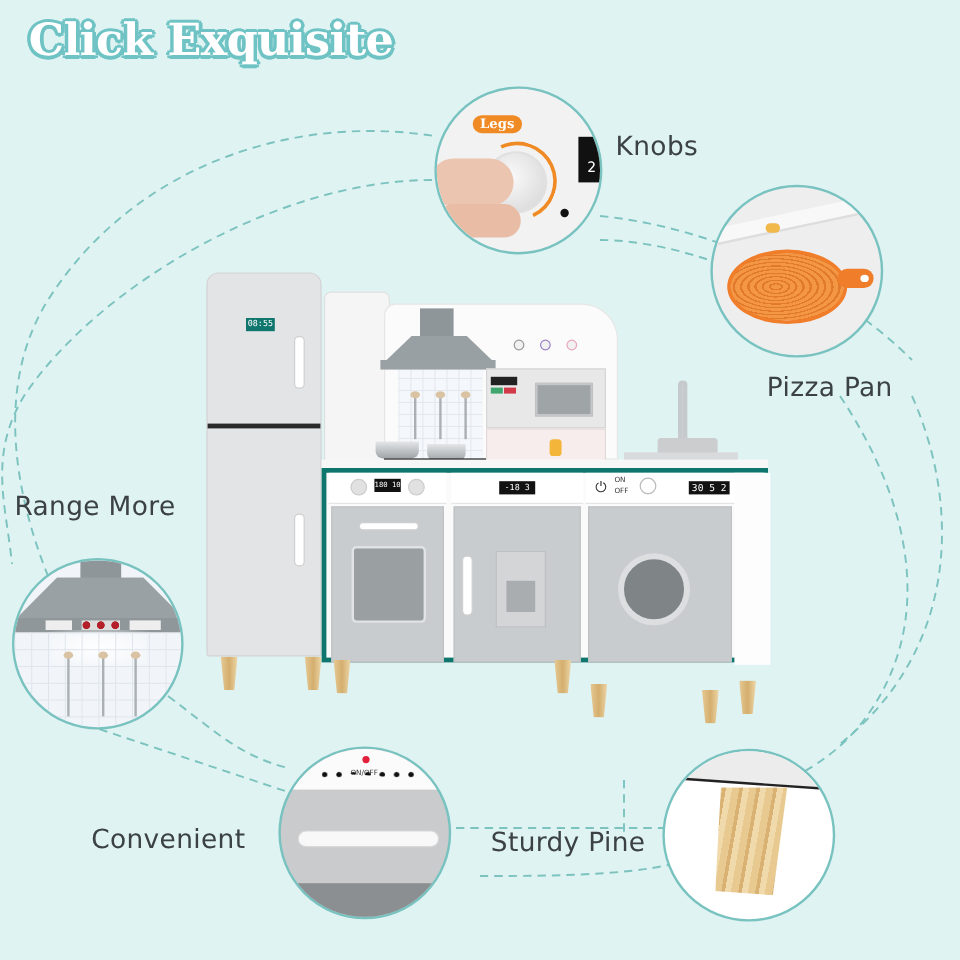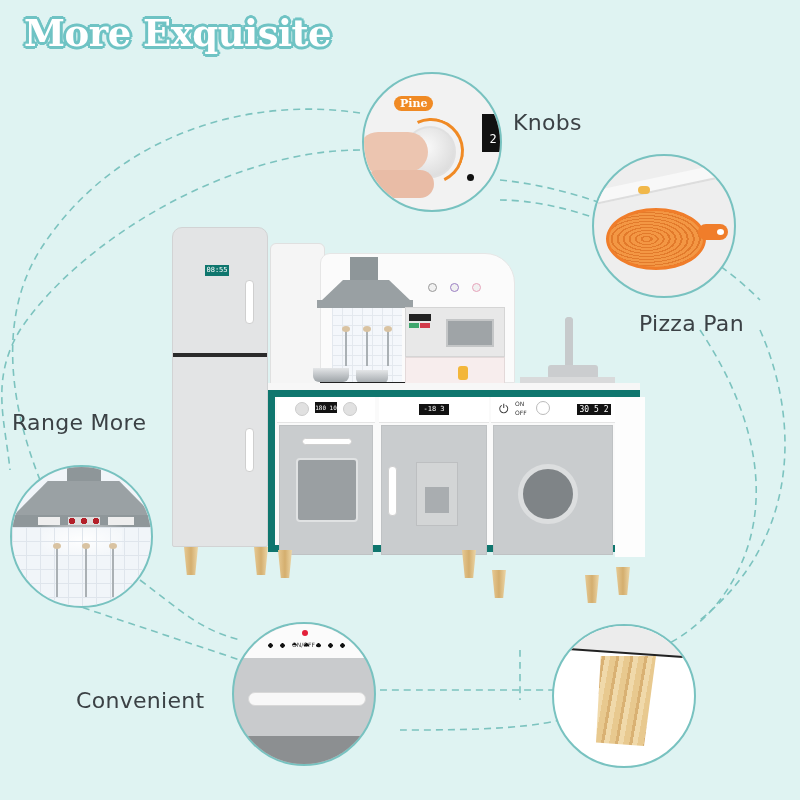--- a/index.html
+++ b/index.html
@@ -33,21 +33,21 @@
   .pot { position: absolute; height: 14px; background: linear-gradient(#e4e6e8, #9ea4a8); border-radius: 0 0 6px 6px; }
   .cooktop { left: 150px; top: 157px; width: 85px; height: 4px; background: #222; }
   .microwave { left: 235px; top: 82px; width: 100px; height: 50px; background: #e8e8e8; border: 1px solid #d5d5d5; }
   .mw-window { position: absolute; left: 40px; top: 11px; width: 48px; height: 28px; background: #9fa4a7; border: 2px solid #c4c6c7; }
   .mw-disp { position: absolute; left: 3px; top: 6px; width: 22px; height: 7px; background: #222; }
   .mw-btn-g { position: absolute; left: 3px; top: 15px; width: 10px; height: 5px; background: #3fa66d; }
   .mw-btn-r { position: absolute; left: 14px; top: 15px; width: 10px; height: 5px; background: #d23a4a; }
   .shelf { left: 235px; top: 132px; width: 100px; height: 28px; background: #f7eded; border: 1px solid #e3d9d9; }
   .knobtop { position: absolute; width: 9px; height: 9px; border-radius: 50%; border: 1px solid #999; background: #f1f1f1; }
   .counter { left: 98px; top: 158px; width: 372px; height: 8px; background: #f7f7f7; border-bottom: 1px solid #e3e3e3; }
-  .base { left: 98px; top: 165px; width: 372px; height: 162px; background: #fafafa; border: 7px solid #0f766e; }
+  .base { left: 98px; top: 165px; width: 372px; height: 162px; background: #fafafa; border: 4px solid #0f766e; }
   .door { position: absolute; background: #c9ccce; border: 1px solid #bfc2c4; }
   .panel { position: absolute; height: 26px; background: #fff; border-bottom: 1px solid #e5e5e5; }
   .lcd { position: absolute; background: #121212; color: #fff; font-family: "DejaVu Sans Mono", monospace; font-size: 8px; line-height: 11px; text-align: center; height: 11px; }
   .oven-win { position: absolute; background: #9a9fa2; border: 2px solid #e0e2e3; border-radius: 4px; }
   .handle-h { position: absolute; height: 7px; background: #fff; border: 1px solid #cfcfcf; border-radius: 4px; }
   .drum { position: absolute; border-radius: 50%; background: #7f8487; border: 5px solid #dcdedf; }
   .faucet { left: 395px; top: 92px; width: 8px; height: 50px; border: 4px solid #c7cacc; border-bottom: none; border-radius: 8px 8px 0 0; }
   .faucet-base { left: 378px; top: 140px; width: 50px; height: 14px; background: #cbcdcf; border-radius: 3px; }
   .sinkrim { left: 350px; top: 152px; width: 95px; height: 7px; background: #d9dadb; }
   .leg { position: absolute; width: 14px; height: 28px; background: linear-gradient(90deg, #e6c993, #d4ae6e, #ecd6a7); clip-path: polygon(0 0, 100% 0, 80% 100%, 20% 100%); }
@@ -68,28 +68,28 @@
     <path d="M760,330 C800,420 800,540 700,620"></path>
     <path d="M60,600 C120,620 180,640 240,660"></path>
     <path d="M140,580 C180,610 200,630 240,640"></path>
     <path d="M380,690 C420,690 500,690 560,690"></path>
     <path d="M400,730 C450,730 520,730 560,720"></path>
     <path d="M520,650 C520,660 520,690 520,700"></path>
   </g>
 </svg>
 
 <div class="title">
-  <div>More Exquisite</div>
+  <div>Click Exquisite</div>
 </div>
 
 <div class="circle" style="left:362px; top:72px; width:140px; height:140px; background:#f2f2f2;">
   <div style="position:absolute; left:118px; top:40px; width:22px; height:38px; background:#111; color:#fff; font-family:'DejaVu Sans Mono',monospace; font-size:12px; text-align:center; line-height:50px;">2</div>
   <div style="position:absolute; left:40px; top:52px; width:52px; height:52px; border-radius:50%; background:radial-gradient(circle at 40% 40%, #fafafa, #d4d4d4); border:2px solid #e0e0e0;"></div>
   <div style="position:absolute; left:34px; top:44px; width:66px; height:66px; border-radius:50%; border:3px solid transparent; border-top-color:#f08a24; border-right-color:#f08a24; transform:rotate(20deg);"></div>
-  <div style="position:absolute; left:30px; top:22px; background:#f08a24; color:#fff; font-family:'DejaVu Serif',serif; font-weight:bold; font-size:11px; padding:1px 6px; border-radius:8px;">Pine</div>
+  <div style="position:absolute; left:30px; top:22px; background:#f08a24; color:#fff; font-family:'DejaVu Serif',serif; font-weight:bold; font-size:11px; padding:1px 6px; border-radius:8px;">Legs</div>
   <div style="position:absolute; left:-6px; top:58px; width:70px; height:40px; border-radius:20px; background:#ecc5b0;"></div>
   <div style="position:absolute; left:0px; top:96px; width:70px; height:28px; border-radius:14px; background:#e9bca6;"></div>
   <div style="position:absolute; left:103px; top:100px; width:7px; height:7px; border-radius:50%; background:#111;"></div>
 </div>
 <div class="callout" style="left:513px; top:110px;">
   <div>Knobs</div>
 </div>
 
 <div class="circle" style="left:592px; top:154px; width:144px; height:144px; background:#eeeeee;">
   <div style="position:absolute; left:0; top:18px; width:160px; height:14px; background:#f8f8f8; transform:rotate(-12deg); border-bottom:2px solid #ddd;"></div>
@@ -129,20 +129,21 @@
 </div>
 <div class="callout" style="left:76px; top:688px; text-align:center;">
   <div>Convenient</div>
 </div>
 
 <div class="circle" style="left:552px; top:624px; width:144px; height:144px; background:#ffffff;">
   <div style="position:absolute; left:0; top:0; width:144px; height:28px; background:#ececec; border-bottom:2px solid #222; transform:skewY(4deg);"></div>
   <div class="wood-grain" style="position:absolute; left:42px; top:30px; width:60px; height:90px; clip-path:polygon(8% 0, 100% 0, 80% 100%, 0 96%);"></div>
 </div>
 <div class="callout" style="left:409px; top:690px;">
+  <div>Sturdy Pine</div>
 </div>
 
 <div class="kitchen">
   <div class="k sidewall"></div>
   <div class="k fridge">
     <div class="clock">08:55</div>
     <div class="handle-v" style="left:72px; top:52px;"></div>
     <div class="split"></div>
     <div class="handle-v" style="left:72px; top:200px;"></div>
   </div>

